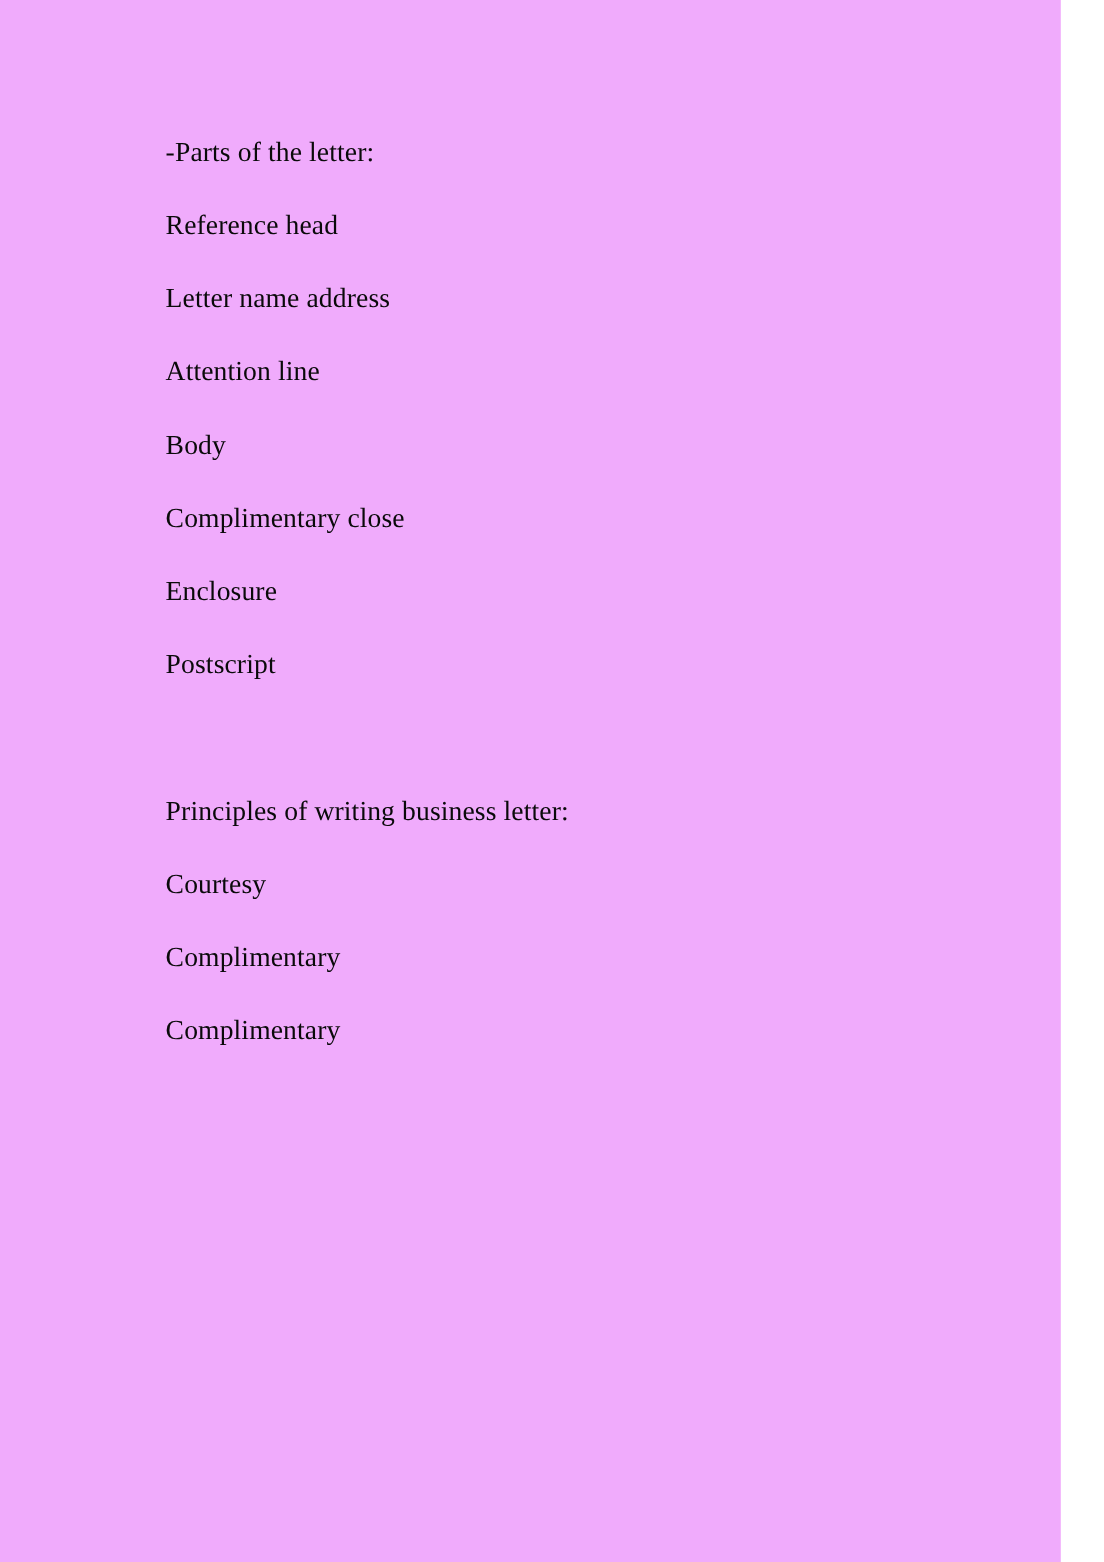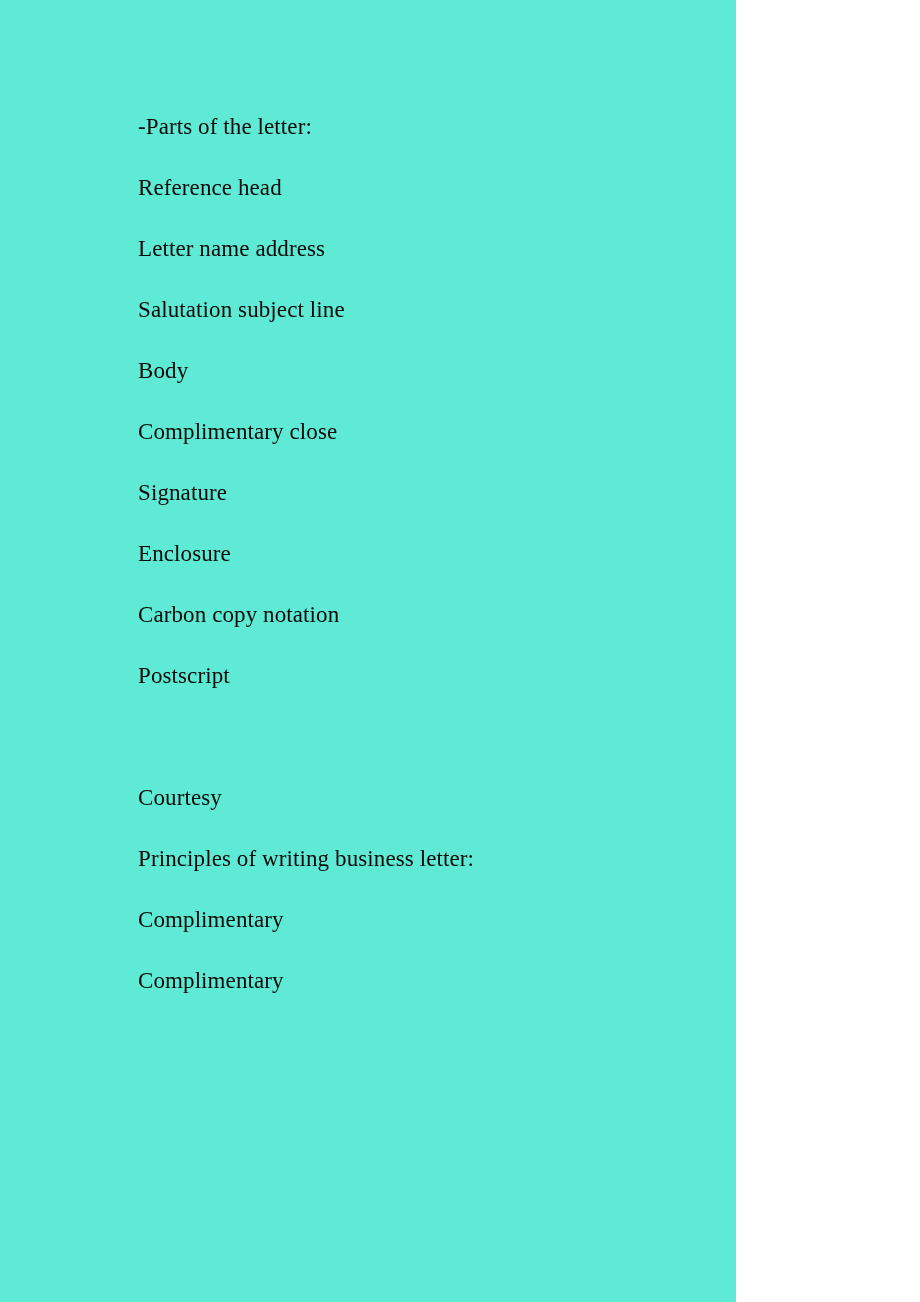--- a/index.html
+++ b/index.html
@@ -6,23 +6,23 @@
   html, body {
     margin: 0;
     padding: 0;
     background: #ffffff;
   }
   body {
     font-family: "Liberation Serif", "DejaVu Serif", serif;
   }
   .page {
     position: relative;
-    width: 736px;
+    width: 884px;
     height: 1302px;
-    background: #5eead4;
+    background: #f0abfc;
     overflow: hidden;
     box-sizing: border-box;
   }
   .doc-body {
     position: absolute;
     left: 138px;
     top: 112px;
     width: 700px;
   }
   .para {
@@ -41,27 +41,25 @@
 </style>
 </head>
 <body>
 
 <div class="page">
   <div class="doc-body">
 
     <p class="para">-Parts of the letter:</p>
     <p class="para">Reference head</p>
     <p class="para">Letter name address</p>
-    <p class="para">Salutation subject line</p>
+    <p class="para">Attention line</p>
     <p class="para">Body</p>
     <p class="para">Complimentary close</p>
-    <p class="para">Signature</p>
     <p class="para">Enclosure</p>
-    <p class="para">Carbon copy notation</p>
     <p class="para">Postscript</p>
     <p class="para spacer"></p>
+    <p class="para">Principles of writing business letter:</p>
     <p class="para">Courtesy</p>
-    <p class="para">Principles of writing business letter:</p>
     <p class="para">Complimentary</p>
     <p class="para">Complimentary</p>
 
   </div>
 </div>
 
 </body></html>

